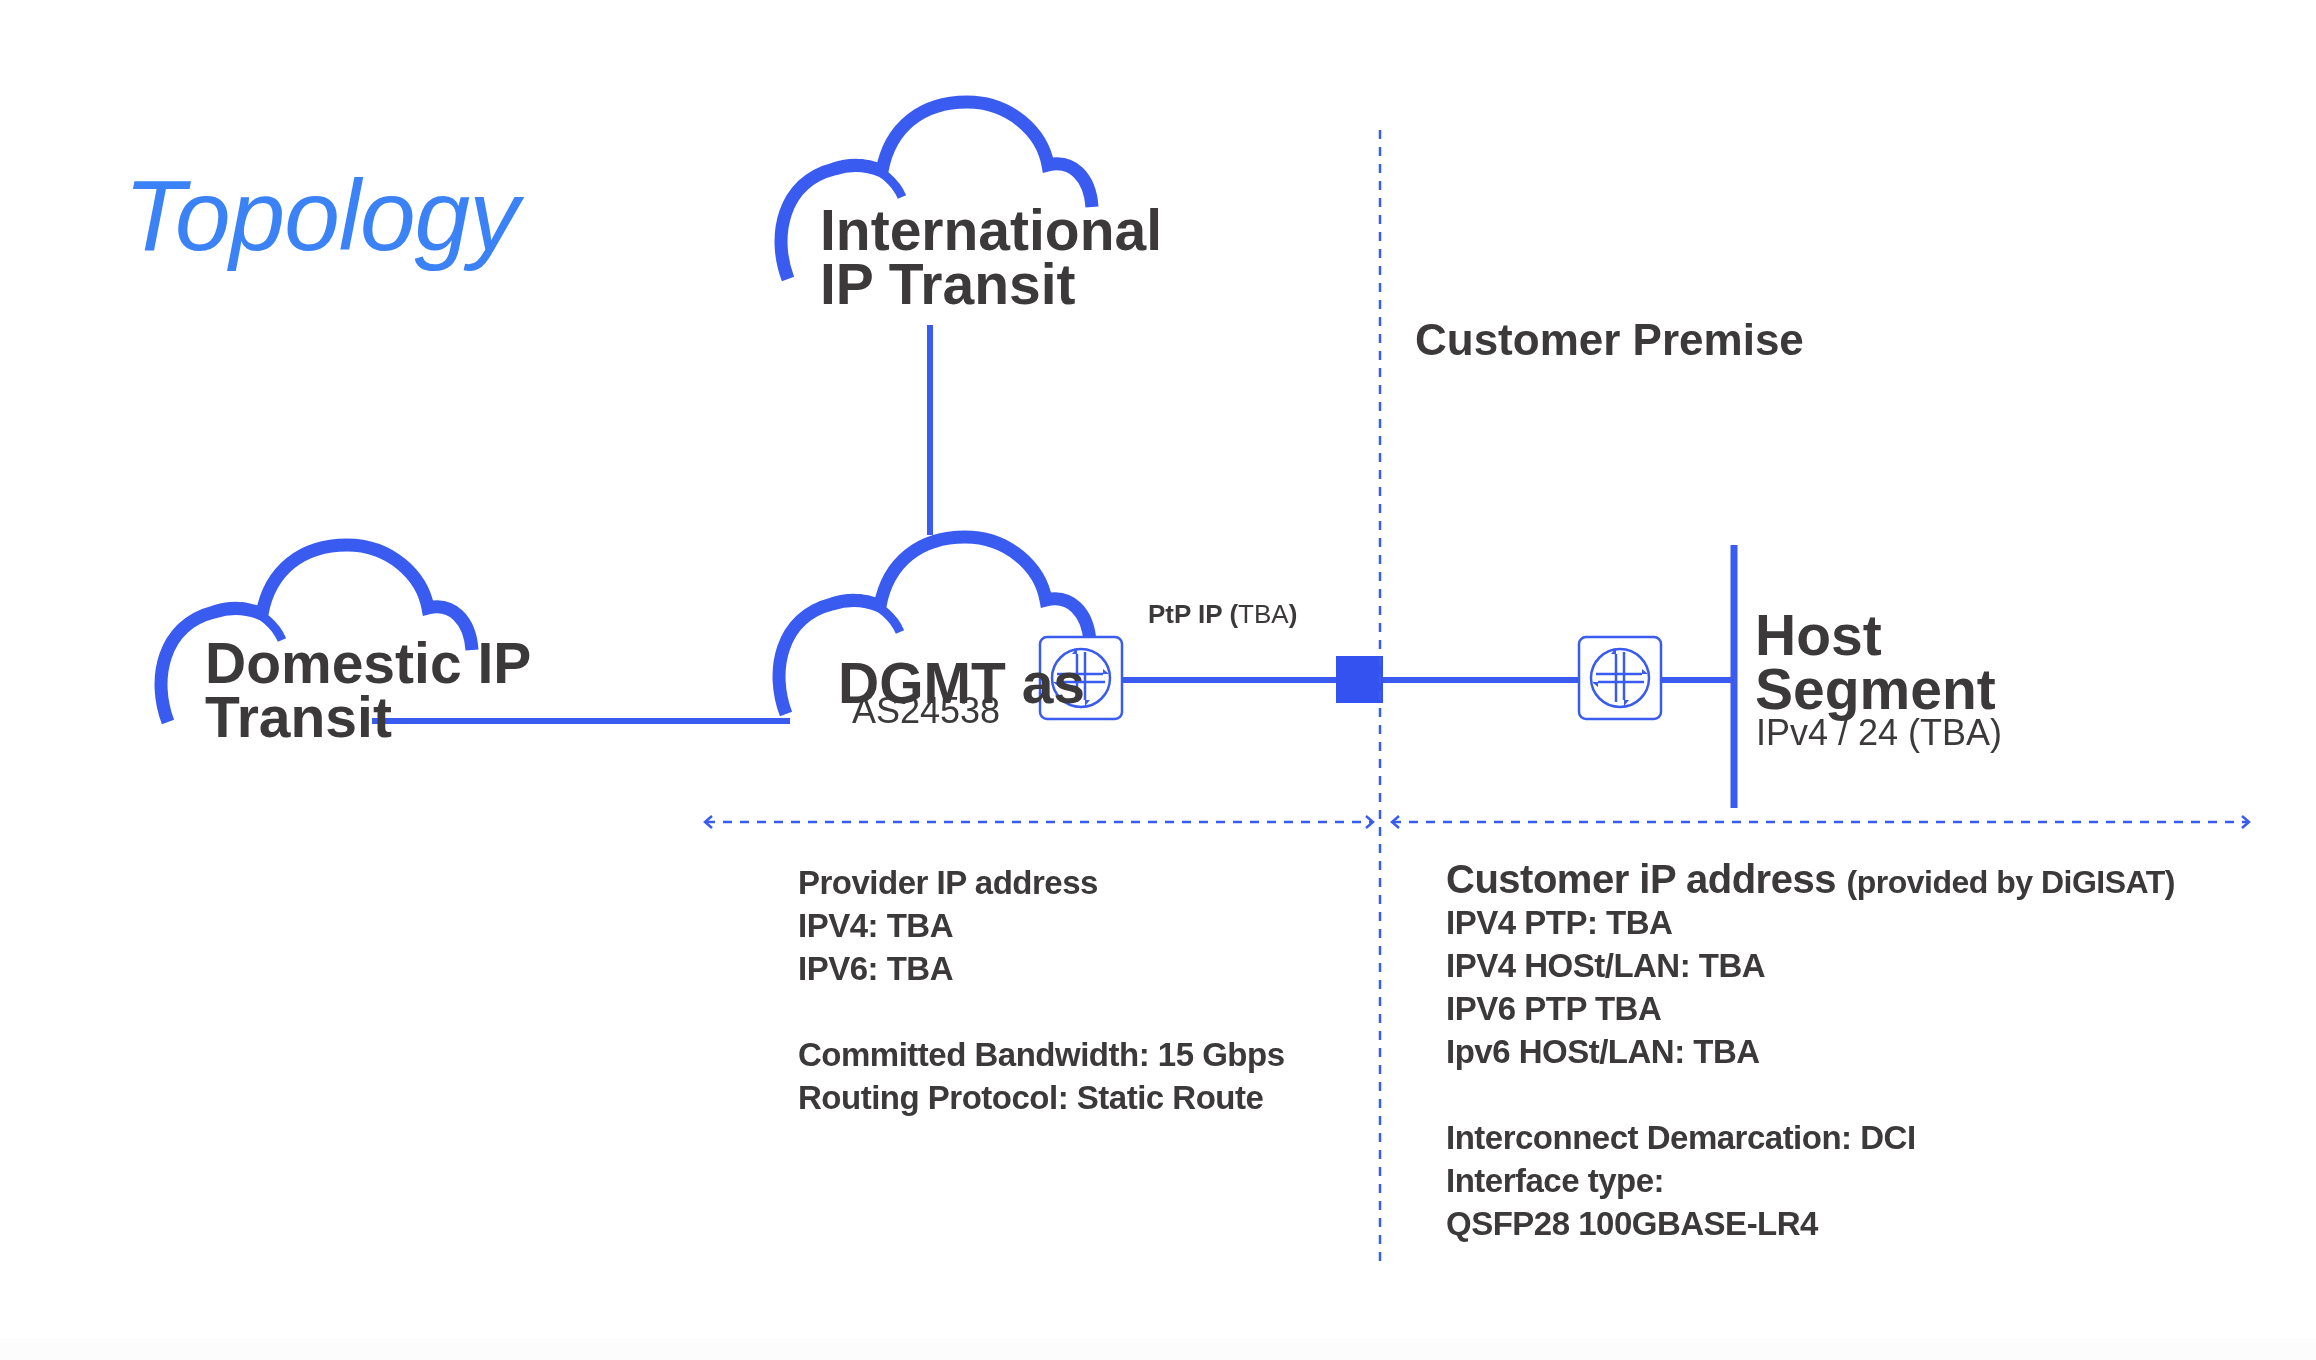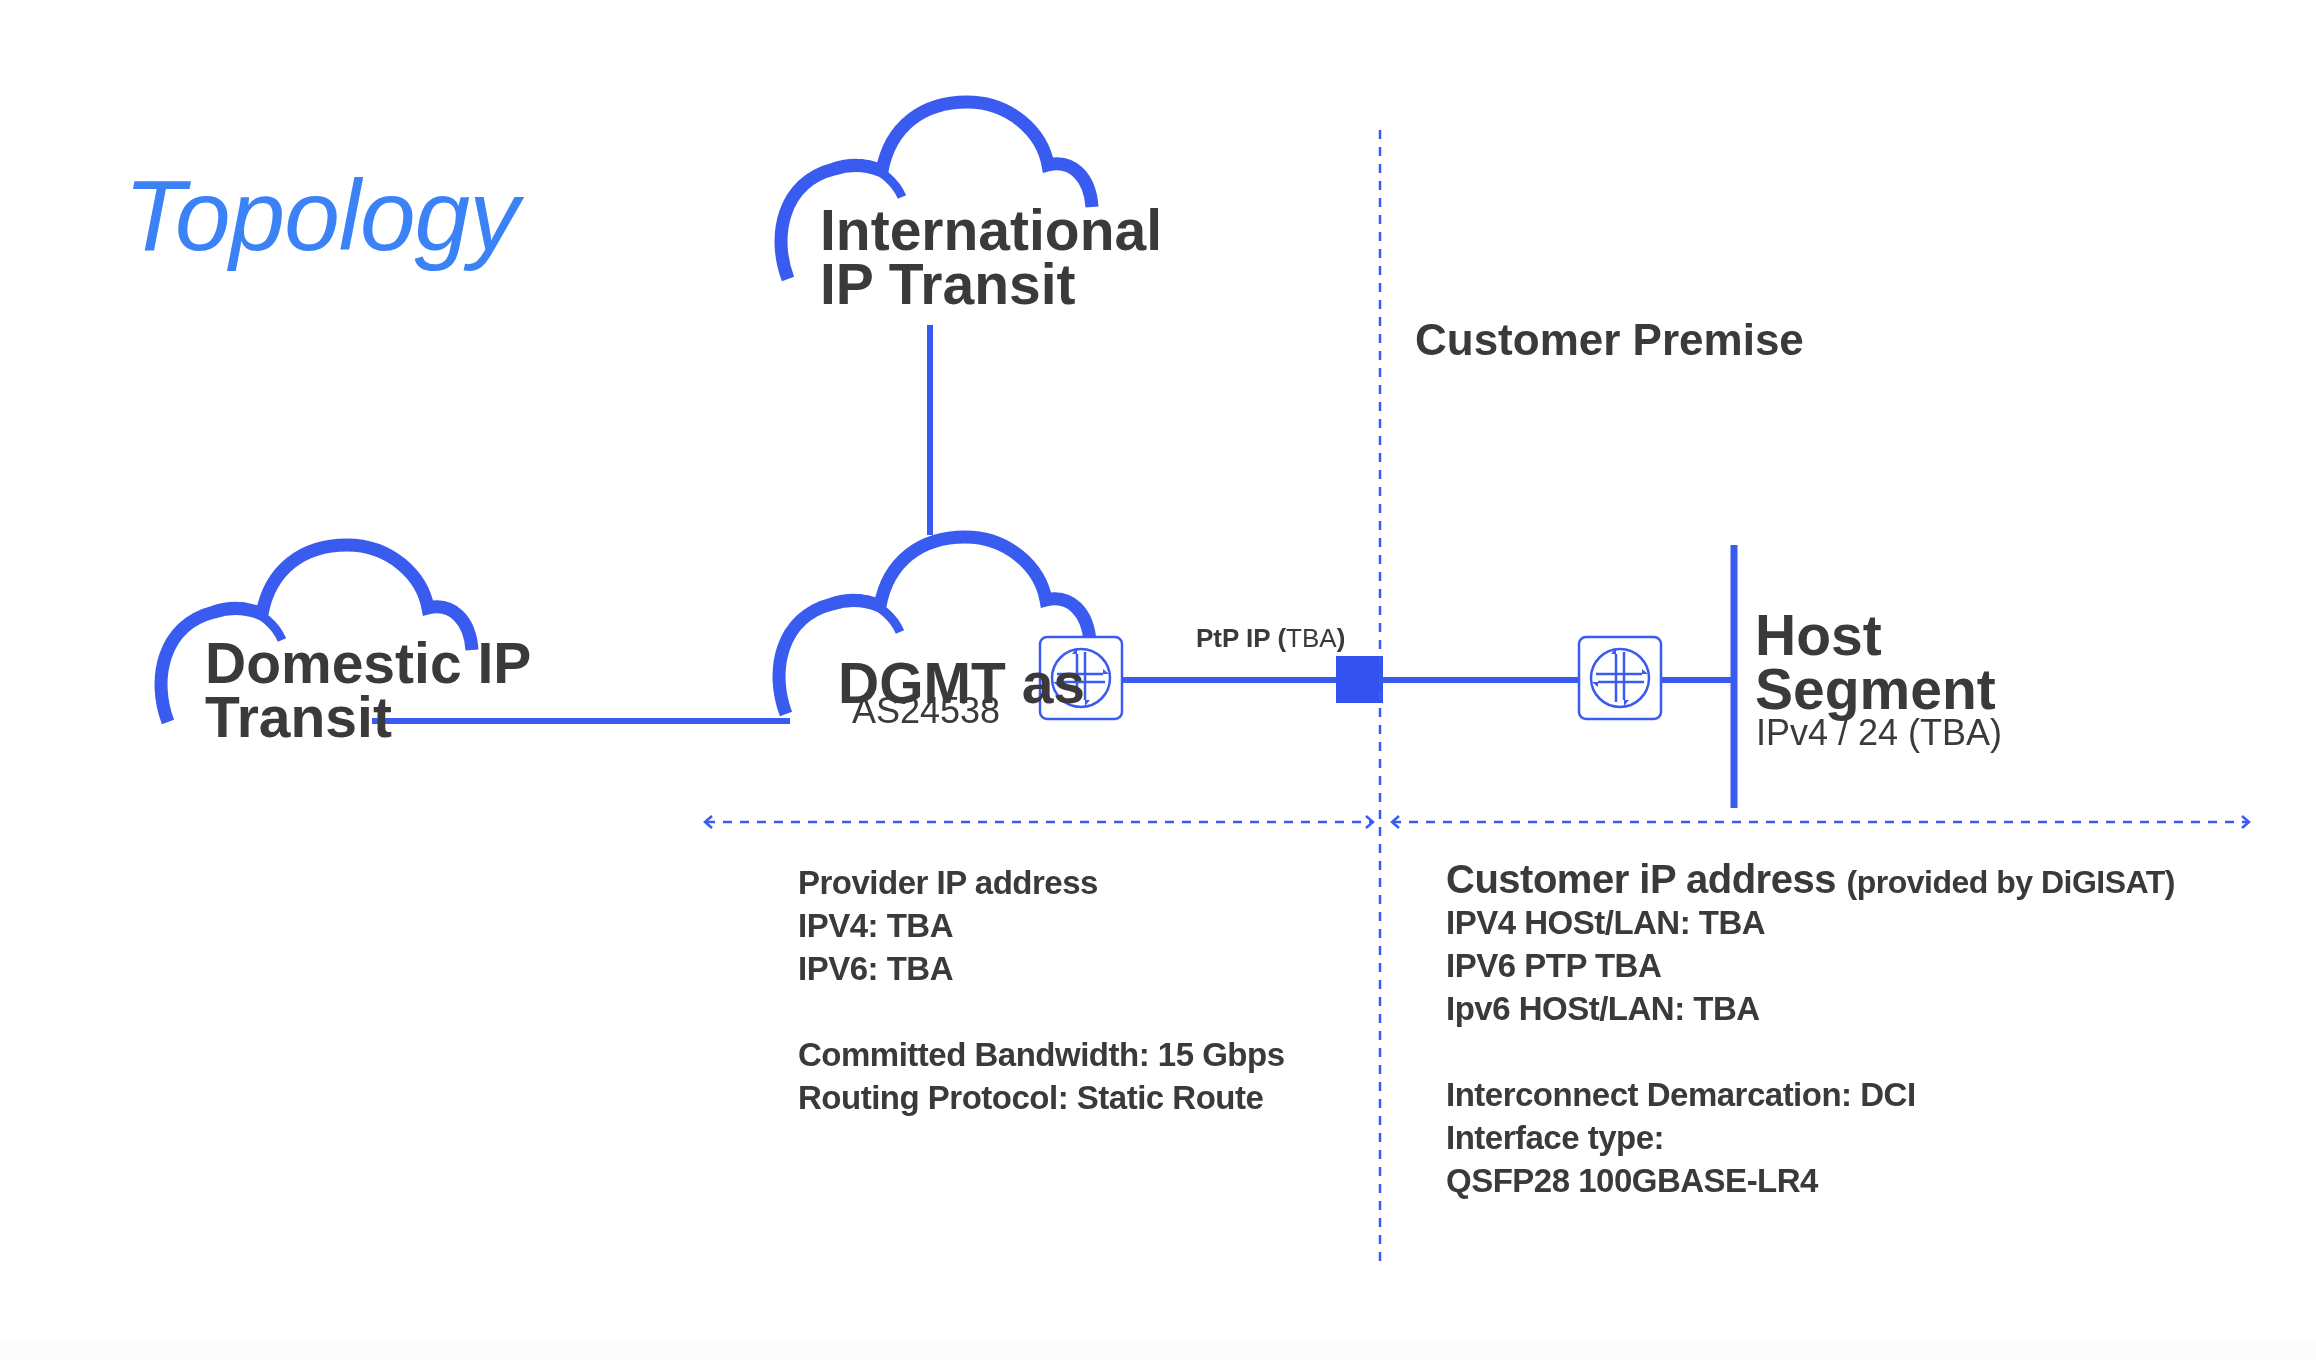--- a/index.html
+++ b/index.html
@@ -96,21 +96,21 @@
 </div>
 
 <div class="txt cloud-label" style="left:205px; top:636px;">
   <div>Domestic IP</div>
   <div>Transit</div>
 </div>
 
 <div class="txt cloud-label" style="left:838px; top:644px;margin-top:12px;">DGMT as</div>
 <div class="txt sub-label" style="left:852px; top:690px;">AS24538</div>
 
-<div class="txt ptp" style="left:1196px; top:599px;margin-top:24px;">
+<div class="txt ptp" style="left:1148px; top:599px;">
   <span>PtP IP (</span><span class="thin">TBA</span><span>)</span>
 </div>
 
 <div class="txt premise">Customer Premise</div>
 
 <div class="txt cloud-label" style="left:1755px; top:608px;">
   <div>Host</div>
   <div>Segment</div>
 </div>
 <div class="txt sub-label" style="left:1756px; top:712px;">IPv4 / 24 (TBA)</div>
@@ -119,20 +119,21 @@
   <div class="row">Provider IP address</div>
   <div class="row">IPV4: TBA</div>
   <div class="row">IPV6: TBA</div>
   <div class="gap"></div>
   <div class="row">Committed Bandwidth: 15 Gbps</div>
   <div class="row">Routing Protocol: Static Route</div>
 </div>
 
 <div class="info" style="left:1446px; top:858px;">
   <div class="row cust-head"><span>Customer iP address</span> <span class="small">(provided by DiGISAT)</span></div>
+  <div class="row">IPV4 PTP: TBA</div>
   <div class="row">IPV4 HOSt/LAN: TBA</div>
   <div class="row">IPV6 PTP TBA</div>
   <div class="row">Ipv6 HOSt/LAN: TBA</div>
   <div class="gap"></div>
   <div class="row">Interconnect Demarcation: DCI</div>
   <div class="row">Interface type:</div>
   <div class="row">QSFP28 100GBASE-LR4</div>
 </div>
 
 <div class="bottom-band"></div>

